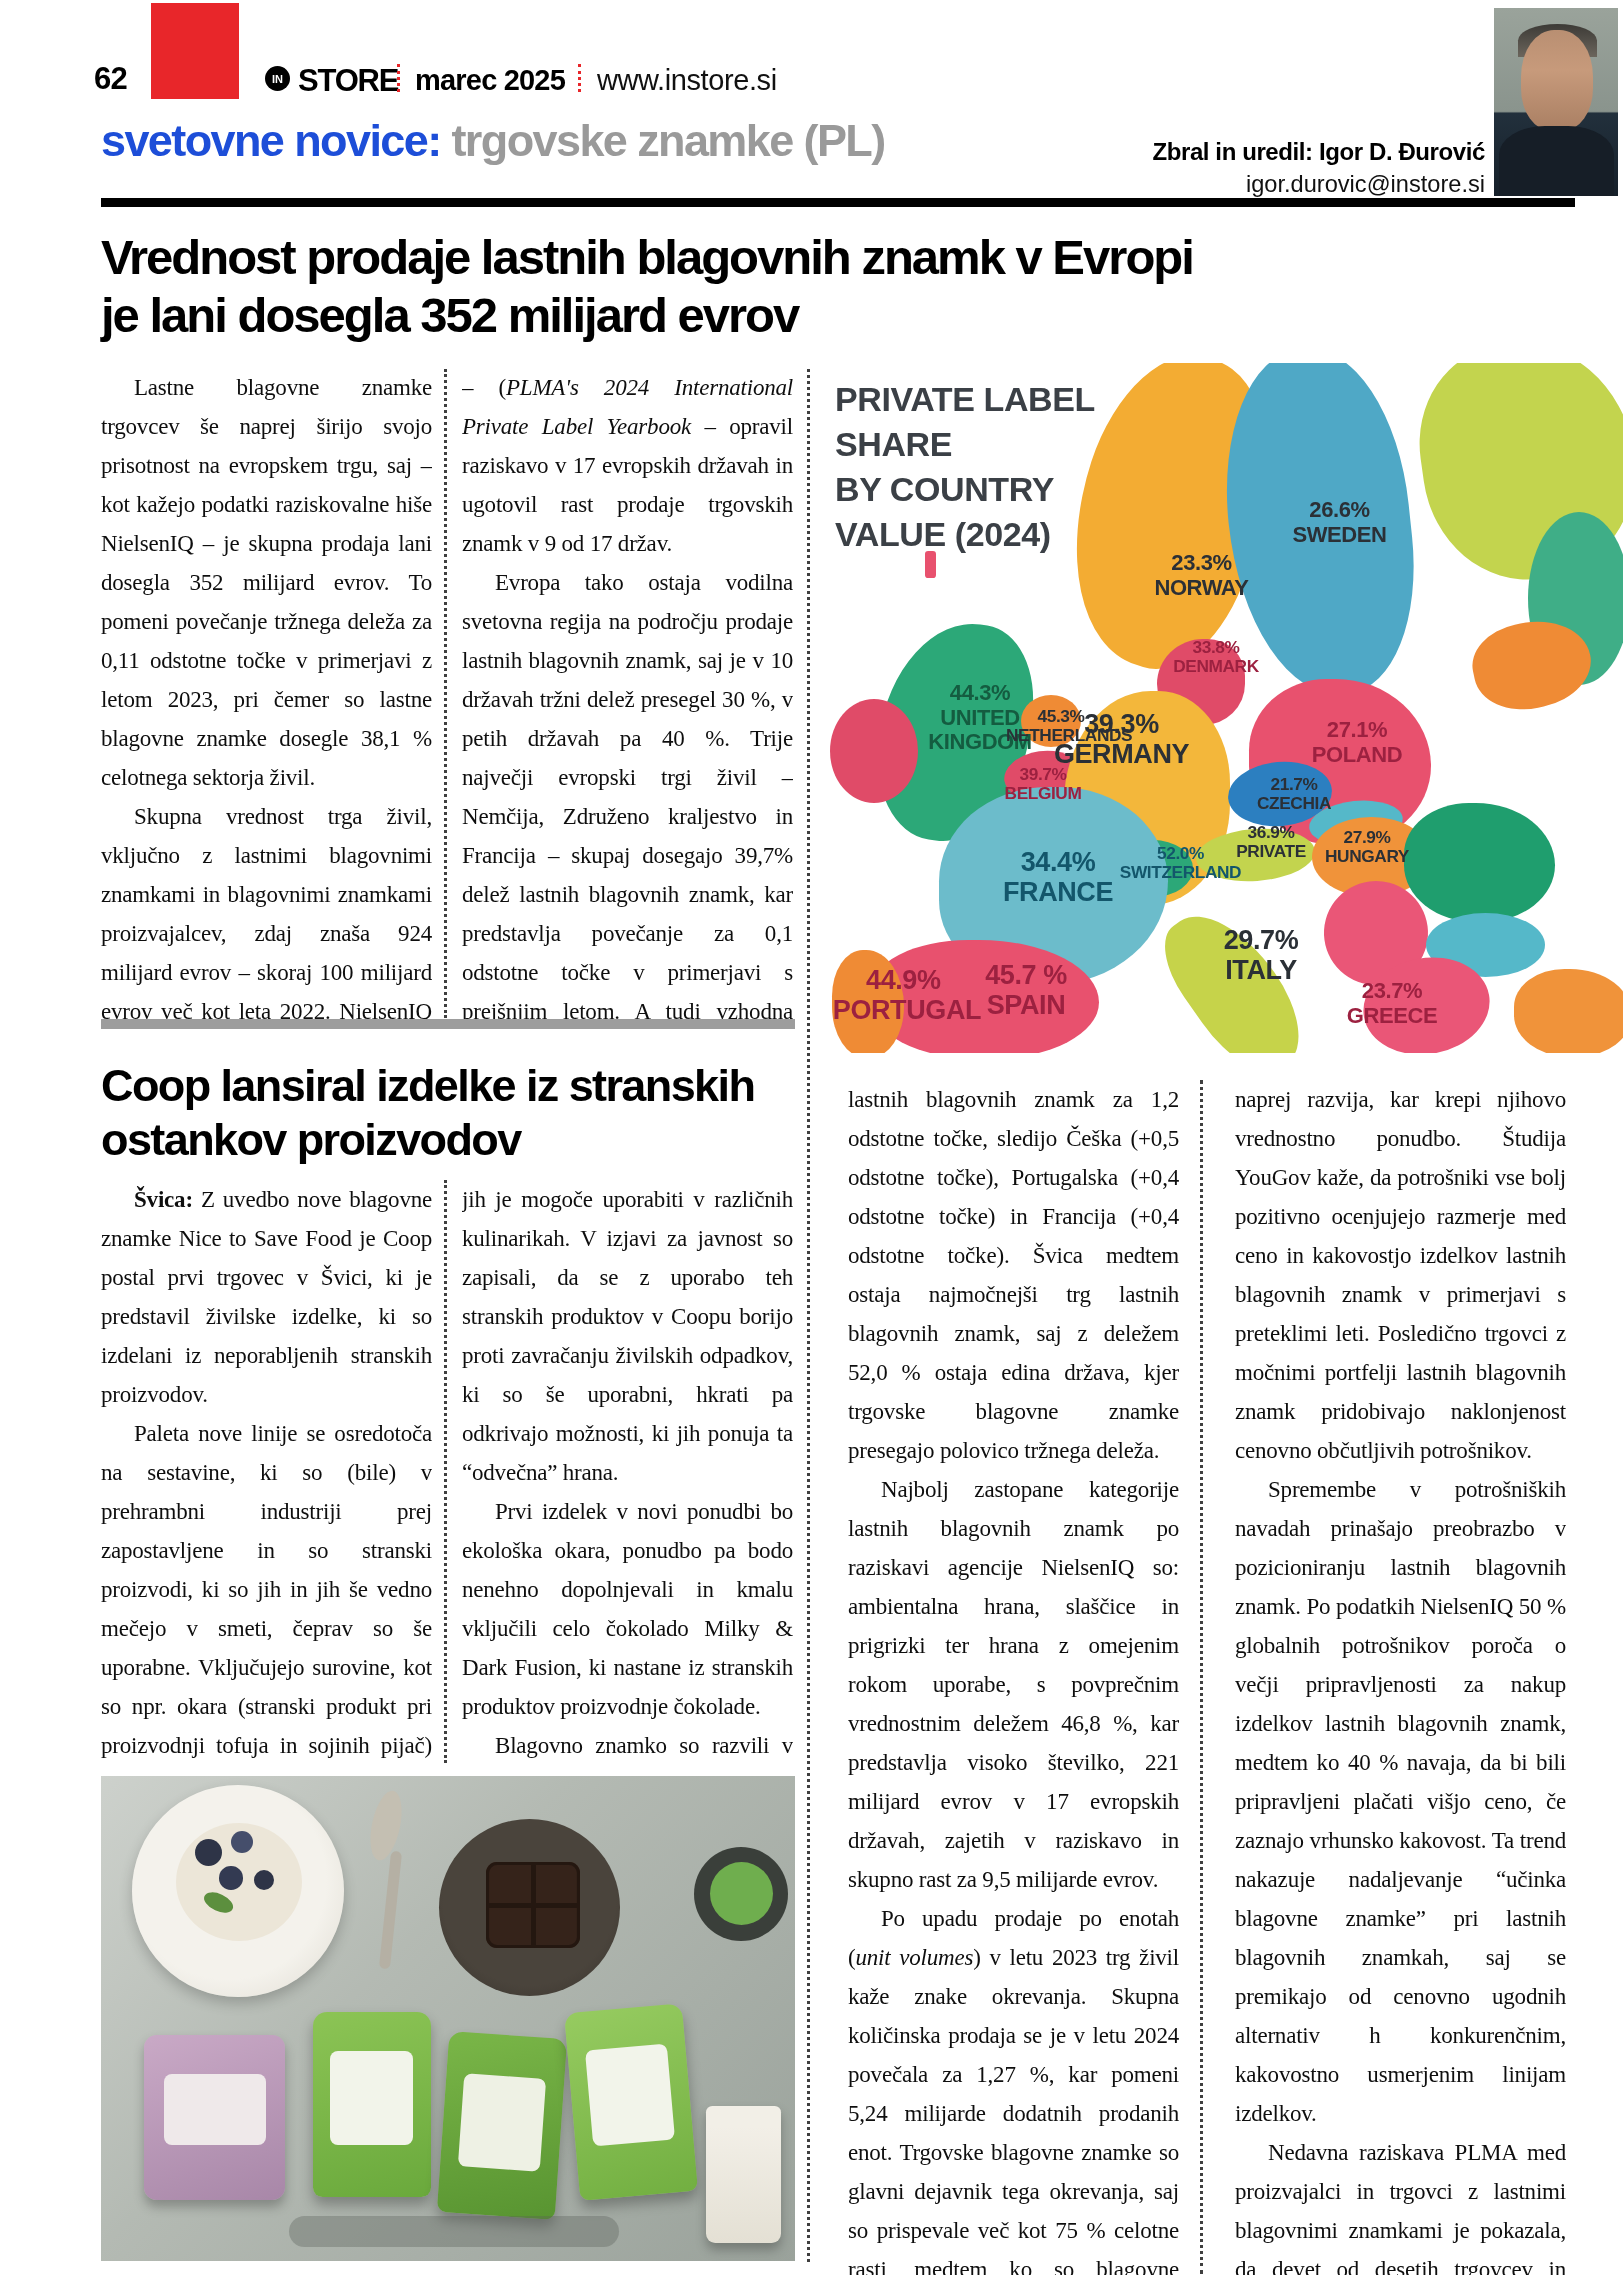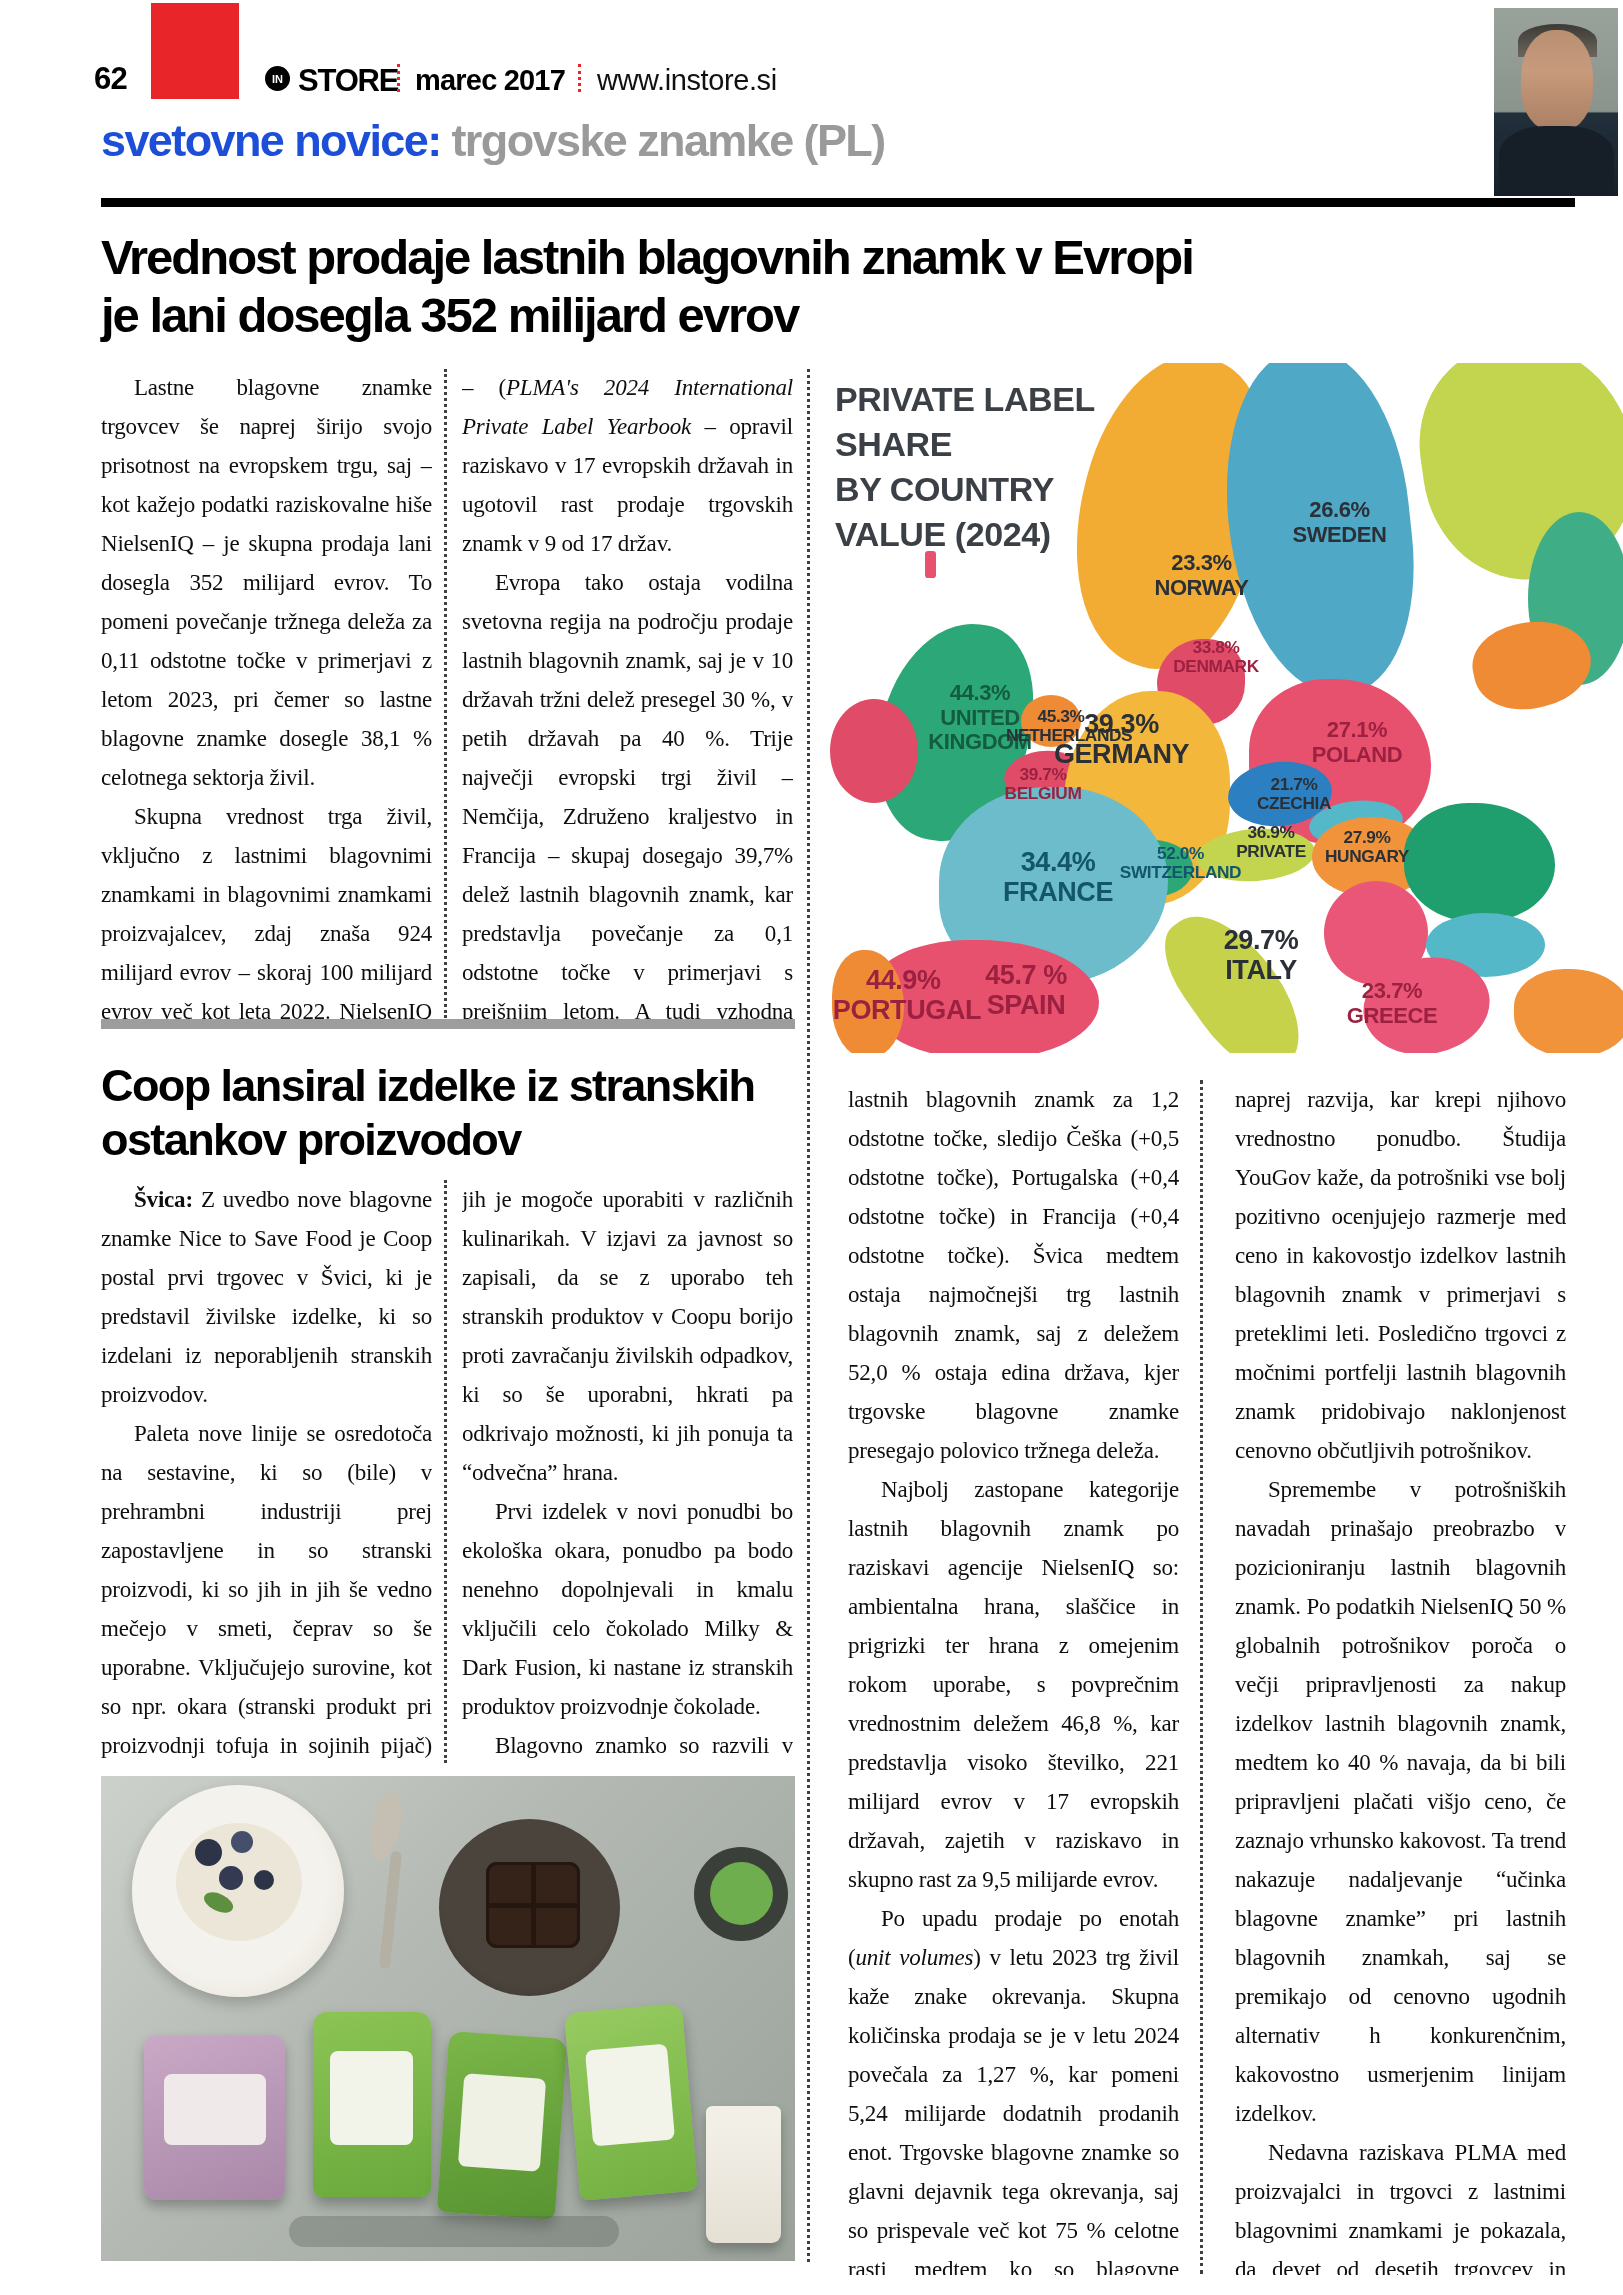--- a/index.html
+++ b/index.html
@@ -75,26 +75,30 @@
 </head>
 <body>
 
 <div id="page">
 
   <div class="abs pagenum">62</div>
   <div class="abs redblock"></div>
   <div class="abs logo-circle">IN</div>
   <div class="abs logo-store">STORE</div>
   <div class="abs hdot" style="left:397px;"></div>
-  <div class="abs issue">marec 2017</div>
+  <div class="abs issue">marec 2025</div>
   <div class="abs hdot" style="left:578px;"></div>
   <div class="abs site">www.instore.si</div>
 
   <div class="abs sectitle"><span class="black">svetovne novice:</span><span class="gray"> trgovske znamke (PL)</span></div>
 
+  <div class="abs editor">
+    <div class="name">Zbral in uredil: Igor D. Đurović</div>
+    <div class="mail">igor.durovic@instore.si</div>
+  </div>
 
   <div class="abs portrait">
     <div class="hair"></div>
     <div class="head"></div>
     <div class="shirt"></div>
   </div>
 
   <div class="abs headrule"></div>
 
   <div class="abs h1line" style="top:229px;">Vrednost prodaje lastnih blagovnih znamk v Evropi</div>

